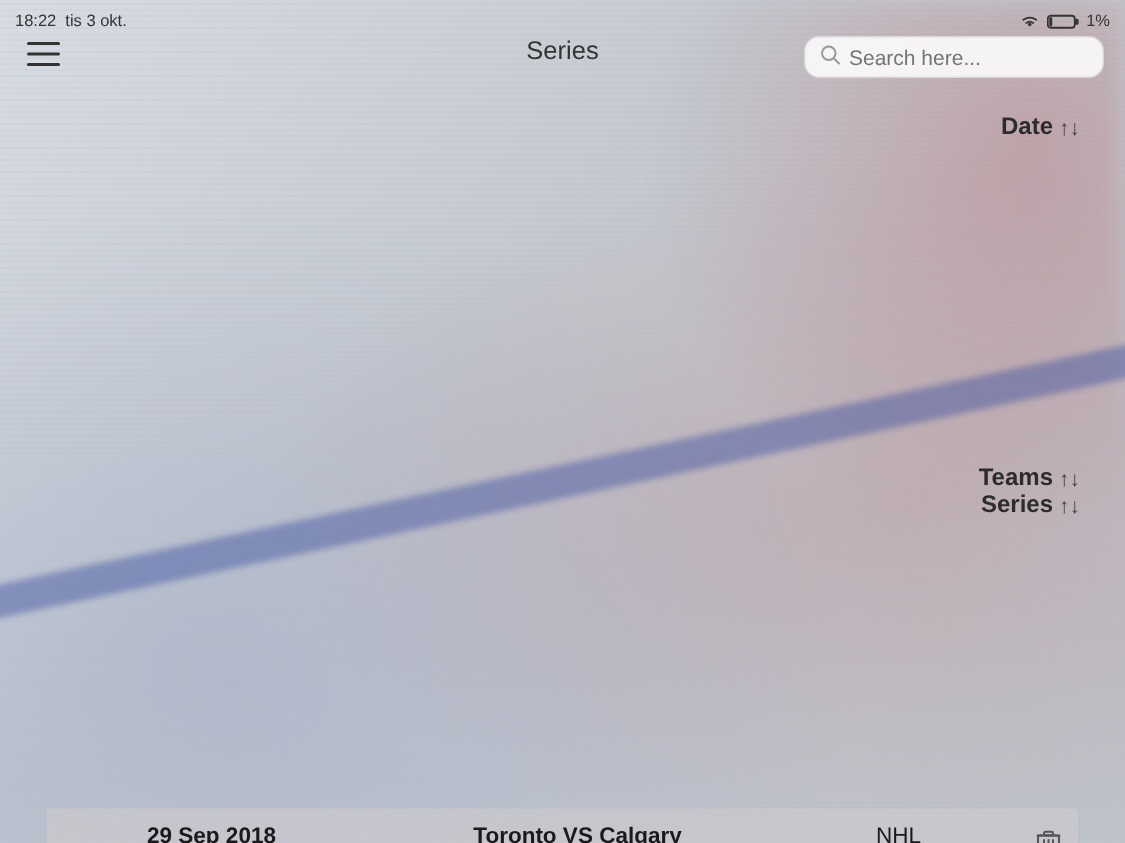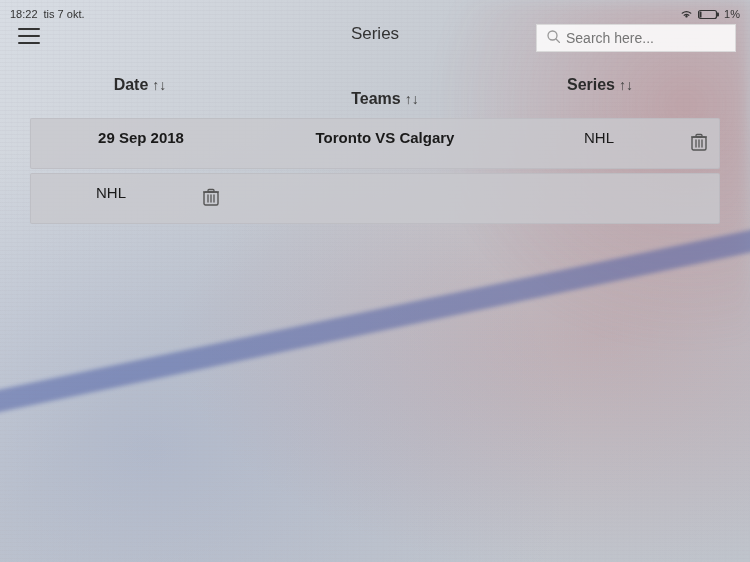--- a/index.html
+++ b/index.html
@@ -134,21 +134,21 @@
       position: absolute;
       left: 50%;
       transform: translateX(-50%);
       top: 24px;
     }
 
     .search-bar {
       display: flex;
       align-items: flex-start;
       background: rgba(255,255,255,0.85);
-      border-radius: 0;
+      border-radius: 10px;
       padding: 5px 10px;
       width: 200px;
       border: 1px solid rgba(200,200,200,0.6);
       margin-top: 4px;
     }
 
     .search-icon-wrap {
       margin-right: 6px;
       color: #999;
       font-size: 13px;
@@ -168,22 +168,23 @@
       position: absolute;
       top: 68px;
       left: 30px;
       right: 30px;
       z-index: 10;
     }
 
     
     .table-header {
       display: flex;
-      align-items: flex-start;
+      align-items: flex-end;
       padding: 8px 0 10px;
+      flex-direction: column;
     }
 
     .col-date-h {
       flex: 0 0 220px;
       text-align: center;
     }
 
     .col-teams-h {
       flex: 1;
       text-align: center;
@@ -266,21 +267,21 @@
 <body>
 
 <div class="bg">
   <div class="ice-red-area"></div>
   <div class="ice-line-blue"></div>
 </div>
 
 <div class="status-bar">
   <div class="status-left">
     <span>18:22</span>
-    <span>tis 7 okt.</span>
+    <span>tis 3 okt.</span>
   </div>
   <div class="status-right">
 
     <svg width="15" height="11" viewBox="0 0 15 11">
       <path d="M7.5 8.5 a1.2 1.2 0 1 1 0.001 0" fill="#333"></path>
       <path d="M5.2 6.3 Q7.5 4.5 9.8 6.3" stroke="#333" stroke-width="1.2" fill="none" stroke-linecap="round"></path>
       <path d="M3.2 4.2 Q7.5 1.2 11.8 4.2" stroke="#333" stroke-width="1.2" fill="none" stroke-linecap="round"></path>
     </svg>
 
     <svg width="22" height="11" viewBox="0 0 22 11">

